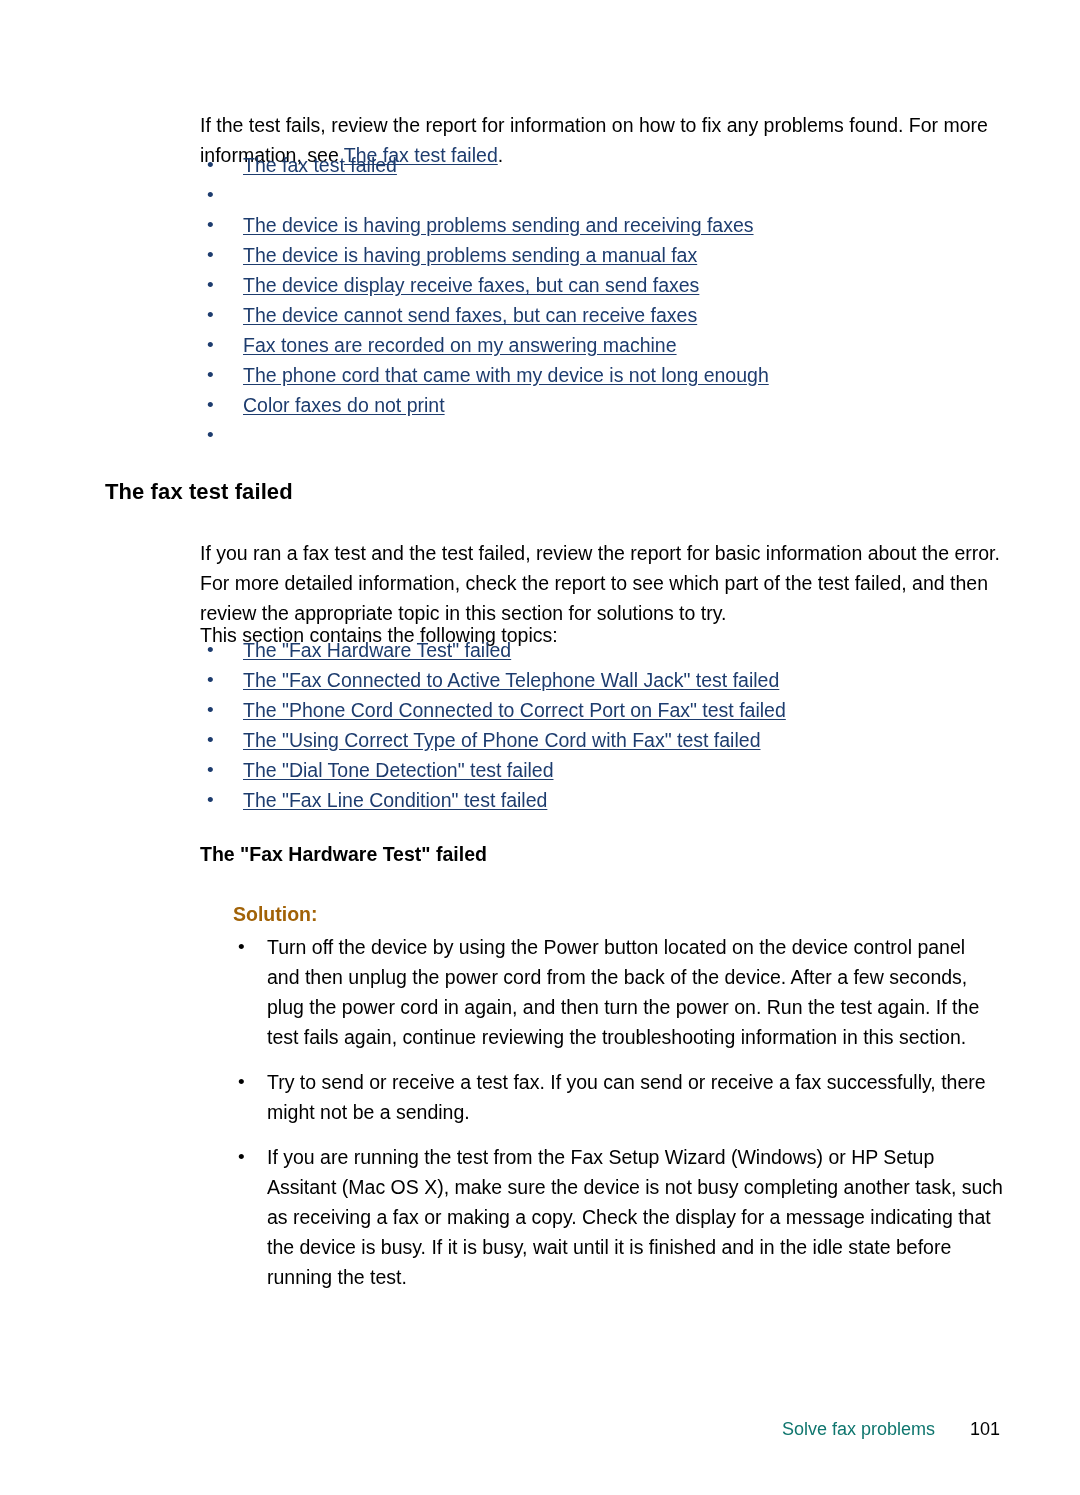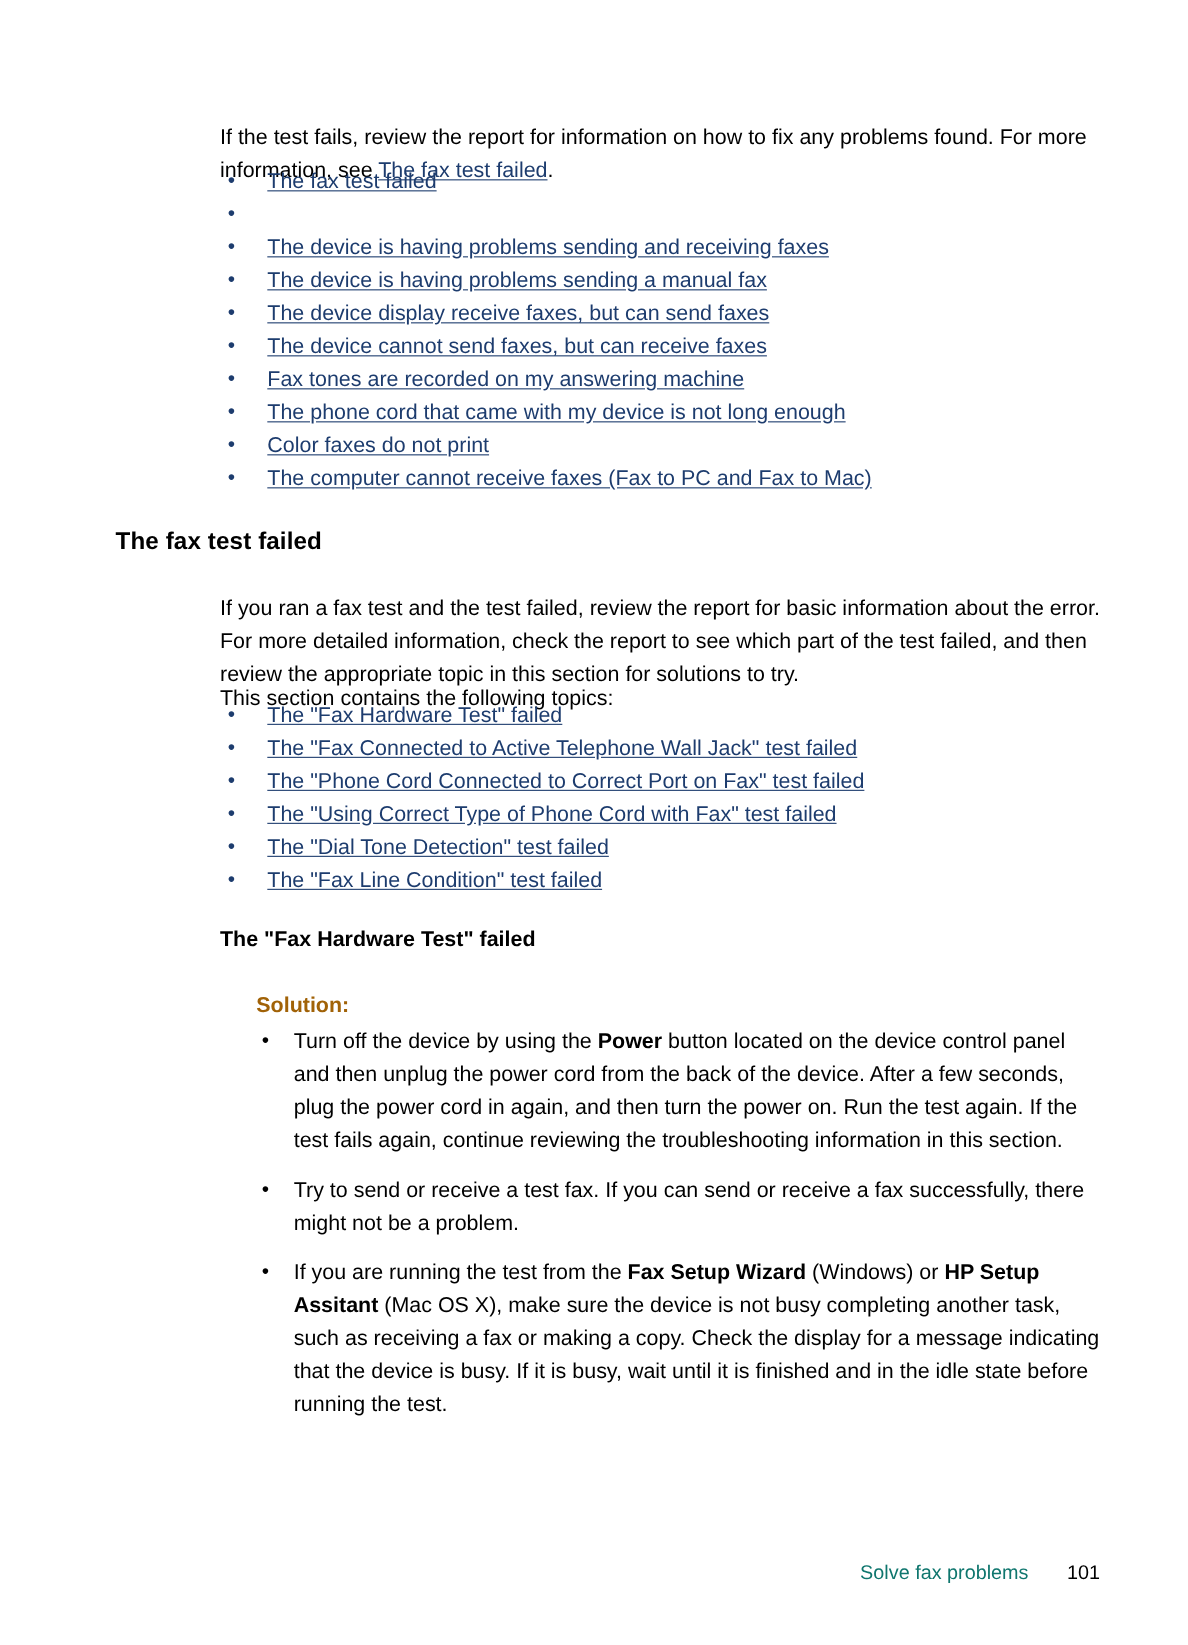--- a/index.html
+++ b/index.html
@@ -127,21 +127,21 @@
     margin-bottom: 15px;
   }
   .sol-list > li .bullet {
     position: absolute;
     left: 5px;
     top: 0;
     line-height: 30px;
     font-size: 19px;
     color: #000000;
   }
-  .sol-list b { font-weight: bold; }
+  .sol-list b { font-weight: normal; }
 
   
   .footer {
     position: absolute;
     left: 0;
     top: 1415px;
     width: 1080px;
     height: 28px;
   }
   .footer-label {
@@ -202,21 +202,20 @@
     <li>
       <span class="bullet">•</span>
       <span class="lnk">The phone cord that came with my device is not long enough</span>
     </li>
     <li>
       <span class="bullet">•</span>
       <span class="lnk">Color faxes do not print</span>
     </li>
     <li>
       <span class="bullet">•</span>
-      <span class="lnk">The computer cannot receive faxes (Fax to PC and Fax to Mac)</span>
     </li>
   </ul>
 
   <h1 class="h1-title" style="top: 477px; margin:0;">The fax test failed</h1>
 
   <p class="body-text" style="top: 518px;">If you ran a fax test and the test failed, review the report for basic information about the error. For more detailed information, check the report to see which part of the test failed, and then review the appropriate topic in this section for solutions to try.</p>
 
   <p class="body-text" style="top: 600px;">This section contains the following topics:</p>
 
   <ul class="link-list" id="topic-list-2">
@@ -248,21 +247,21 @@
 
   <h2 class="h2-title" style="top: 840px; margin:0;">The "Fax Hardware Test" failed</h2>
 
   <h3 class="h3-title" style="top: 900px; margin:0;">Solution:</h3>
 
   <ul class="sol-list" style="top: 932px;">
     <li>
       <span class="bullet">•</span><span>Turn off the device by using the </span><b>Power</b><span> button located on the device control panel and then unplug the power cord from the back of the device. After a few seconds, plug the power cord in again, and then turn the power on. Run the test again. If the test fails again, continue reviewing the troubleshooting information in this section.</span>
     </li>
     <li>
-      <span class="bullet">•</span><span>Try to send or receive a test fax. If you can send or receive a fax successfully, there might not be a problem.</span>
+      <span class="bullet">•</span><span>Try to send or receive a test fax. If you can send or receive a fax successfully, there might not be a sending.</span>
     </li>
     <li>
       <span class="bullet">•</span><span>If you are running the test from the </span><b>Fax Setup Wizard</b><span> (Windows) or </span><b>HP Setup Assitant</b><span> (Mac OS X), make sure the device is not busy completing another task, such as receiving a fax or making a copy. Check the display for a message indicating that the device is busy. If it is busy, wait until it is finished and in the idle state before running the test.</span>
     </li>
   </ul>
 
   <div class="footer">
     <span class="footer-label">Solve fax problems</span>
     <span class="footer-page">101</span>
   </div>

